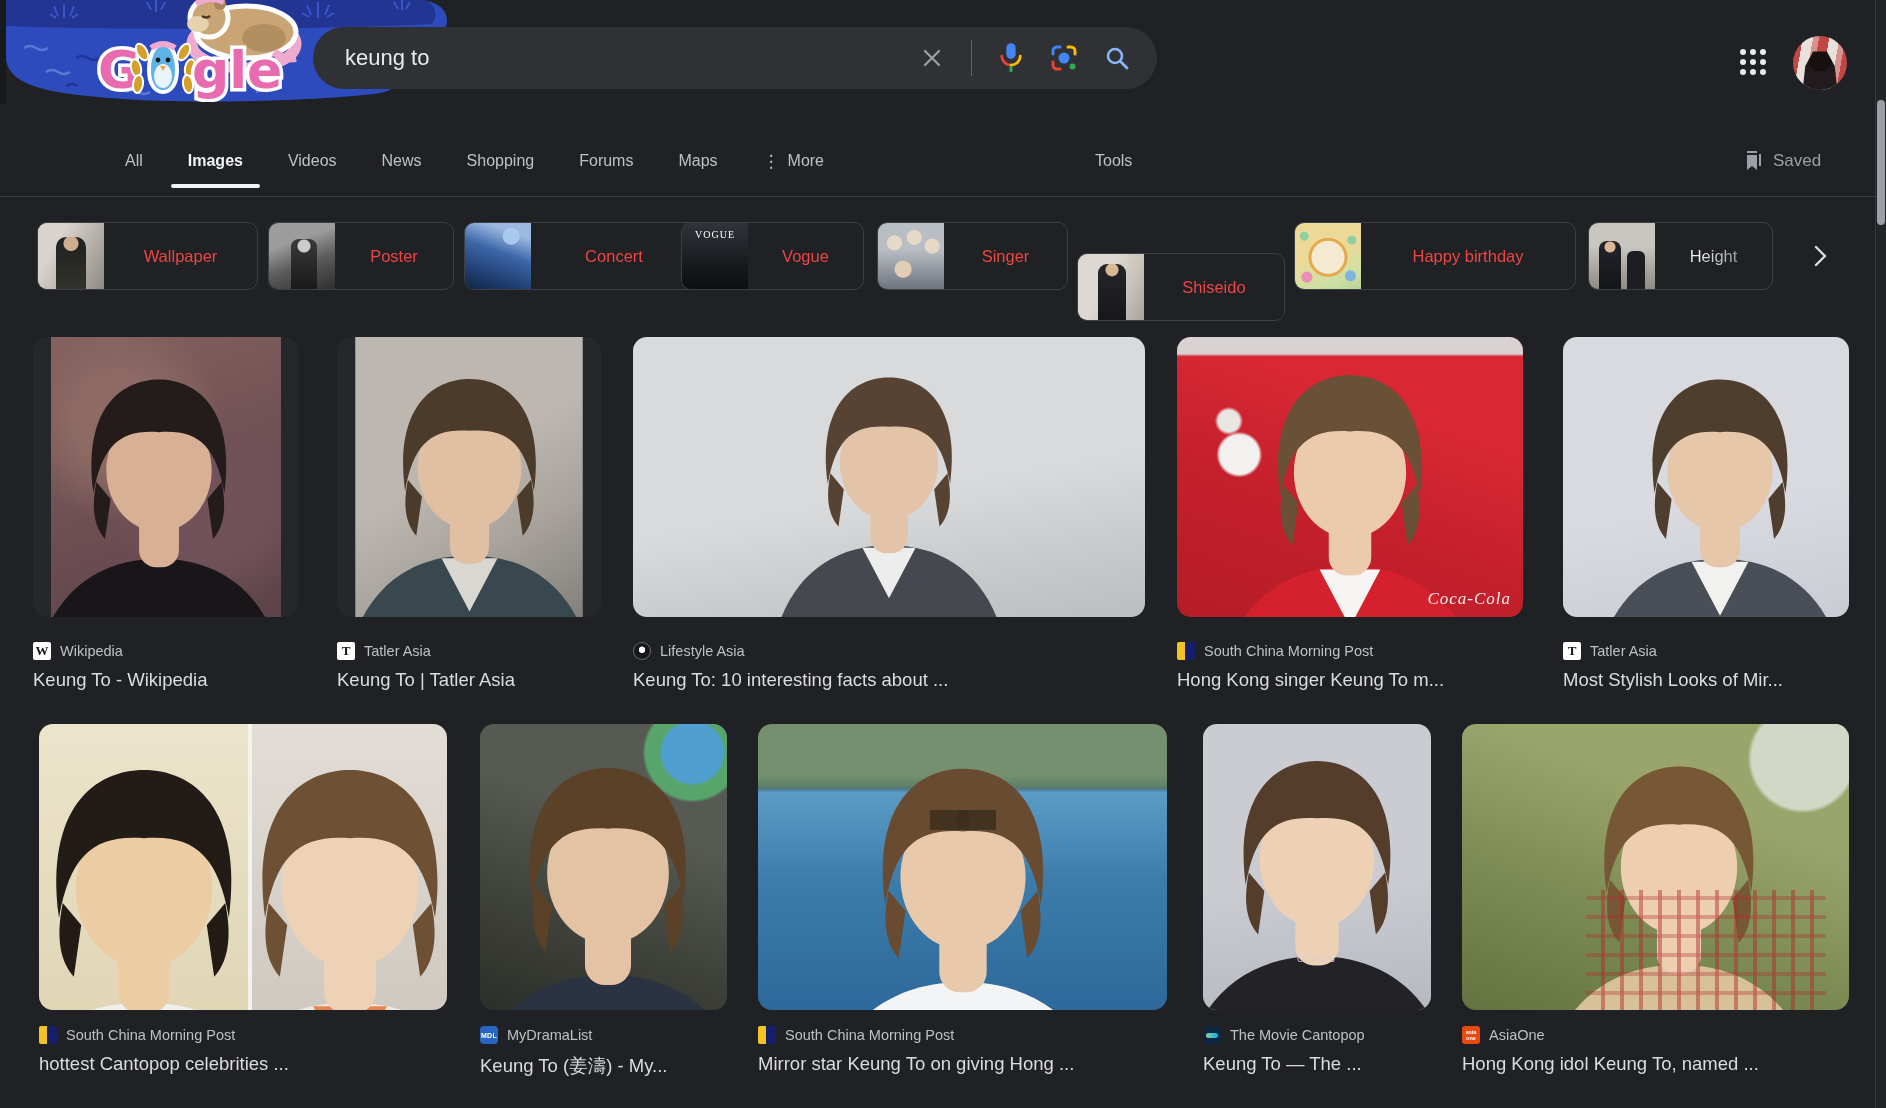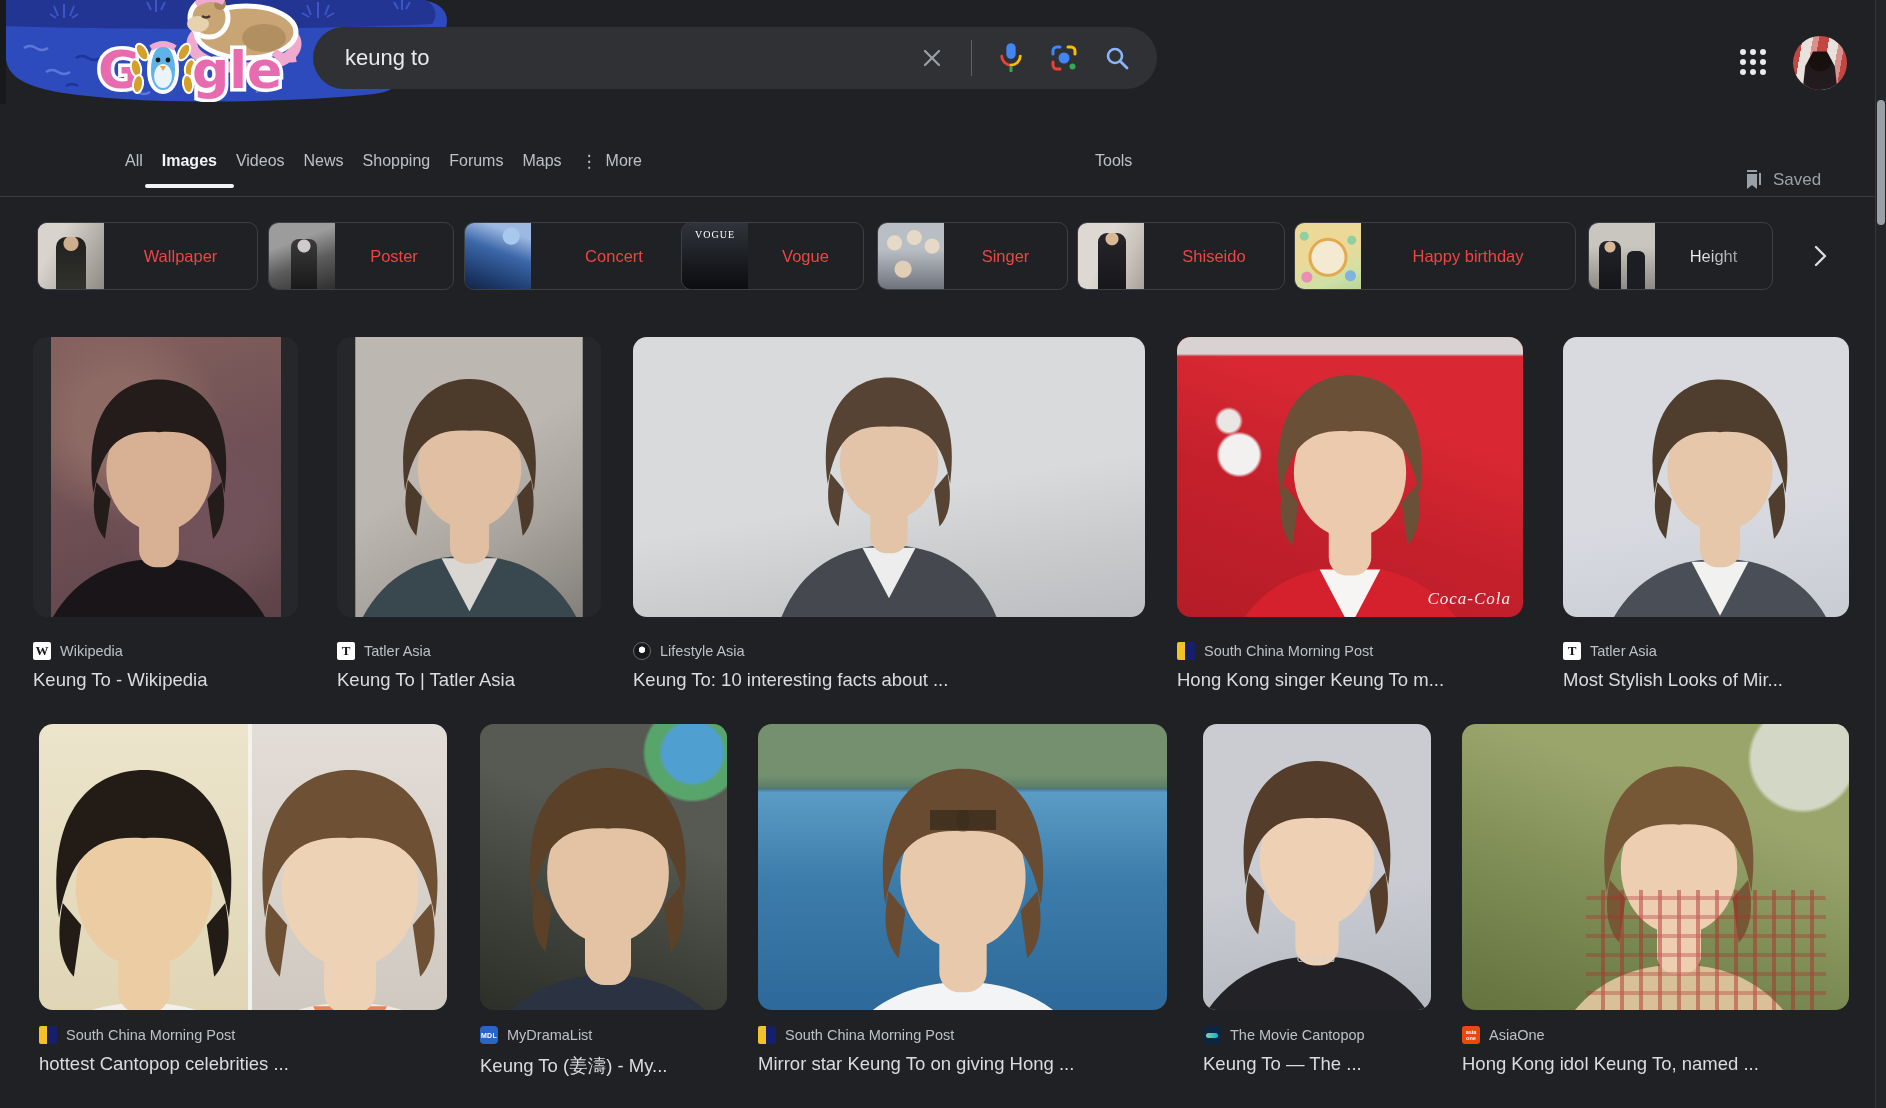--- a/index.html
+++ b/index.html
@@ -25,27 +25,27 @@
           background-color:#c festival;
           overflow:hidden;}
   .avatar::before{content:"";position:absolute;inset:0;
           background:repeating-linear-gradient(100deg,#c24743 0 10px,#e9e2dc 10px 20px,#d8918c 20px 26px);}
   .avatar::after{content:"";position:absolute;left:50%;top:12px;transform:translateX(-50%);
           width:46px;height:60px;border-radius:40% 40% 8px 8px;
           background:radial-gradient(circle at 50% 18%,#17100f 0 12px,transparent 13px),
                      linear-gradient(#20191a,#241e22);clip-path:polygon(8% 100%,18% 30%,35% 6%,65% 6%,82% 30%,92% 100%);}
 
   
-  .tabbar{position:absolute;left:125px;top:132px;height:58px;display:flex;gap:19px;z-index:4;}
+  .tabbar{position:absolute;left:125px;top:132px;height:58px;display:flex;gap:45px;z-index:4;}
   .tab{position:relative;height:100%;display:flex;align-items:center;font-size:16px;color:#bdc1c6;cursor:pointer;white-space:nowrap;gap:8px;}
   .tab.active{color:#f1f3f4;font-weight:700;}
   .tab.active::after{content:"";position:absolute;left:-17px;right:-17px;bottom:2px;height:4px;border-radius:2px;background:#f1f3f4;}
   .more-dots{font-size:17px;color:#bdc1c6;line-height:1;}
   .tools{position:absolute;left:1095px;top:132px;height:58px;display:flex;align-items:center;font-size:16px;color:#bdc1c6;cursor:pointer;}
-  .saved{position:absolute;left:1744px;top:132px;height:58px;display:flex;align-items:flex-end;gap:9px;
+  .saved{position:absolute;left:1744px;top:132px;height:58px;display:flex;align-items:center;gap:9px;
          font-size:17px;color:#9aa0a6;cursor:pointer;}
   .tab-divider{position:absolute;left:0;top:196px;width:1876px;height:1px;background:#3a3b3e;}
 
   
   .chip{position:absolute;top:222px;height:68px;border:1px solid #3c4043;border-radius:10px;
         box-sizing:border-box;display:flex;align-items:stretch;overflow:hidden;cursor:pointer;background:#202124;}
   .chip-thumb{width:66px;flex:none;}
   .chip-label{flex:1;display:flex;align-items:center;justify-content:center;font-size:16.5px;
               font-weight:500;color:#ef4444;white-space:nowrap;padding:0 10px;}
   .chip-label.faded{background:linear-gradient(90deg,#f1f3f4 35%,#5f6368 95%);
@@ -371,21 +371,21 @@
   <div class="chip" style="left:681px;width:183px;">
     <div class="chip-thumb ct-vogue">
       <span class="vogue-txt">VOGUE</span>
     </div>
     <span class="chip-label">Vogue</span>
   </div>
   <div class="chip" style="left:877px;width:191px;">
     <div class="chip-thumb ct-singer"></div>
     <span class="chip-label">Singer</span>
   </div>
-  <div class="chip" style="left:1077px;width:208px;">
+  <div class="chip" style="left:1077px;width:208px;margin-top:31px;">
     <div class="chip-thumb ct-shiseido"></div>
     <span class="chip-label">Shiseido</span>
   </div>
   <div class="chip" style="left:1294px;width:282px;">
     <div class="chip-thumb ct-hbd"></div>
     <span class="chip-label">Happy birthday</span>
   </div>
   <div class="chip" style="left:1588px;width:185px;">
     <div class="chip-thumb ct-height"></div>
     <span class="chip-label faded">Height</span>

